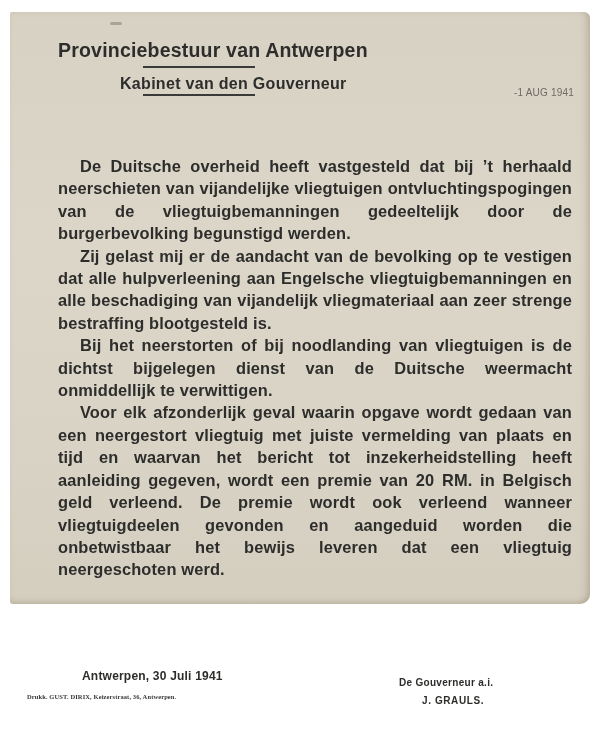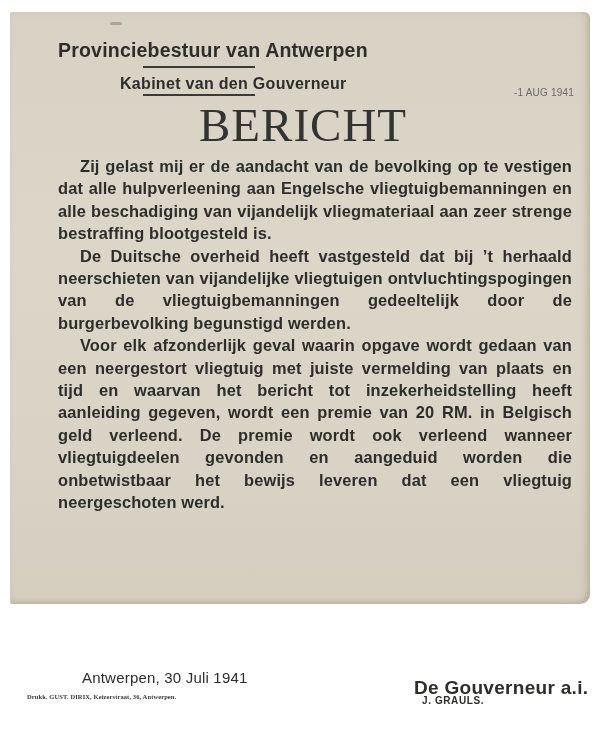--- a/index.html
+++ b/index.html
@@ -94,45 +94,44 @@
   }
   .para {
     margin: 0;
     text-indent: 22px;
     text-align: justify;
   }
   .place-date {
     position: absolute;
     left: 72px;
     top: 657px;
-    font-size: 15px;
-    font-weight: normal;
+    font-size: 12px;
+    font-weight: bold;
     letter-spacing: 0.2px;
     white-space: nowrap;
   }
   .printer {
     position: absolute;
     left: 17px;
     top: 681px;
     font-size: 6.5px;
     font-family: "Liberation Serif", serif;
     font-weight: bold;
     color: #3a3936;
     white-space: nowrap;
     letter-spacing: 0.1px;
   }
   .sig-role {
     position: absolute;
     left: 389px;
     top: 665px;
-    font-size: 19px;
+    font-size: 10px;
     font-weight: bold;
     letter-spacing: 0.3px;
     white-space: nowrap;
-    margin-left: 15px;
   }
   .sig-name {
     position: absolute;
     left: 412px;
     top: 683px;
     font-size: 10px;
     font-weight: bold;
     letter-spacing: 0.6px;
     white-space: nowrap;
   }
@@ -151,25 +150,25 @@
 
 <div class="poster">
   <div class="fold-mark"></div>
 
   <div class="hdr1">Provinciebestuur van Antwerpen</div>
   <div class="rule1"></div>
   <div class="hdr2">Kabinet van den Gouverneur</div>
   <div class="rule2"></div>
   <div class="stamp">-1 AUG 1941</div>
 
-  <div class="title">BERICHT</div>
 
   <div class="body">
+    <p class="para">De Duitsche overheid heeft vastgesteld dat bij ’t herhaald neerschieten van vijandelijke vliegtuigen ontvluchtingspogingen van de vliegtuigbemanningen gedeeltelijk door de burgerbevolking begunstigd werden.</p>
     <p class="para">Zij gelast mij er de aandacht van de bevolking op te vestigen dat alle hulpverleening aan Engelsche vliegtuigbemanningen en alle beschadiging van vijandelijk vliegmateriaal aan zeer strenge bestraffing blootgesteld is.</p>
-    <p class="para">De Duitsche overheid heeft vastgesteld dat bij ’t herhaald neerschieten van vijandelijke vliegtuigen ontvluchtingspogingen van de vliegtuigbemanningen gedeeltelijk door de burgerbevolking begunstigd werden.</p>
+    <p class="para">Bij het neerstorten of bij noodlanding van vliegtuigen is de dichtst bijgelegen dienst van de Duitsche weermacht onmiddellijk te verwittigen.</p>
     <p class="para">Voor elk afzonderlijk geval waarin opgave wordt gedaan van een neergestort vliegtuig met juiste vermelding van plaats en tijd en waarvan het bericht tot inzekerheidstelling heeft aanleiding gegeven, wordt een premie van 20 RM. in Belgisch geld verleend. De premie wordt ook verleend wanneer vliegtuigdeelen gevonden en aangeduid worden die onbetwistbaar het bewijs leveren dat een vliegtuig neergeschoten werd.</p>
   </div>
 
   <div class="place-date">Antwerpen, 30 Juli 1941</div>
   <div class="printer">Drukk. GUST. DIRIX, Keizerstraat, 36, Antwerpen.</div>
   <div class="sig-role">De Gouverneur a.i.</div>
   <div class="sig-name">J. GRAULS.</div>
 </div>
 
 </body></html>

